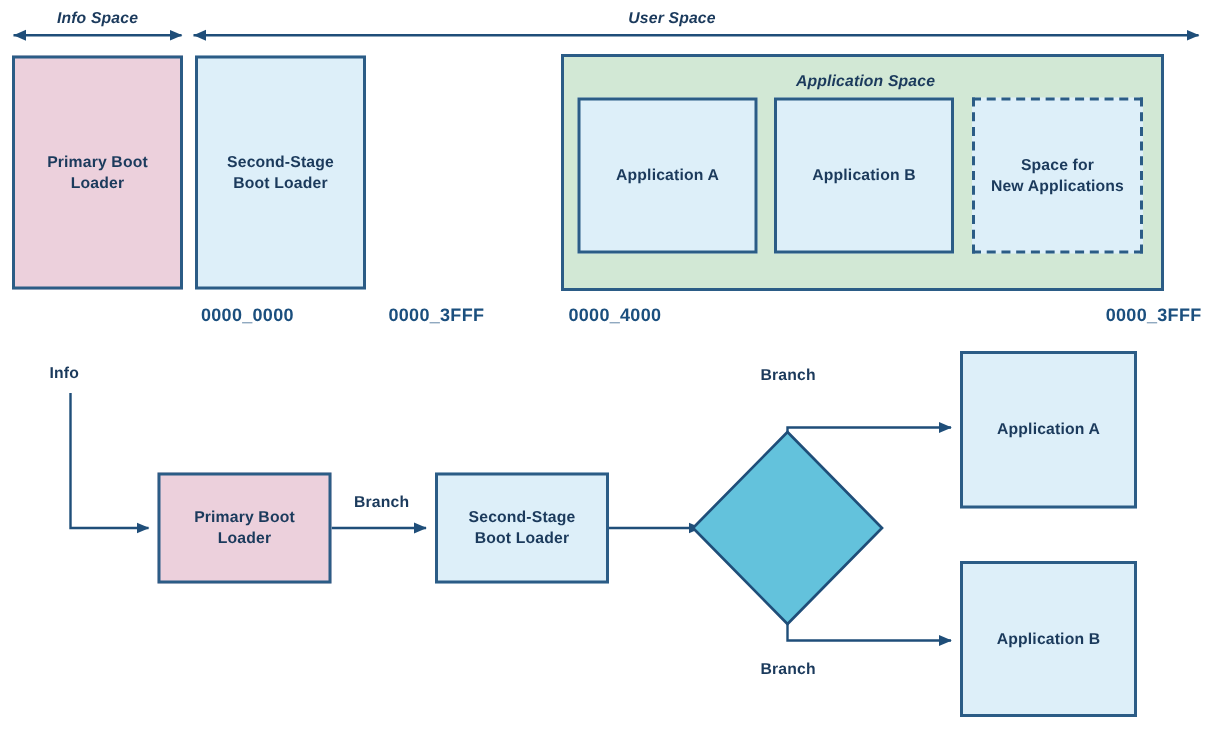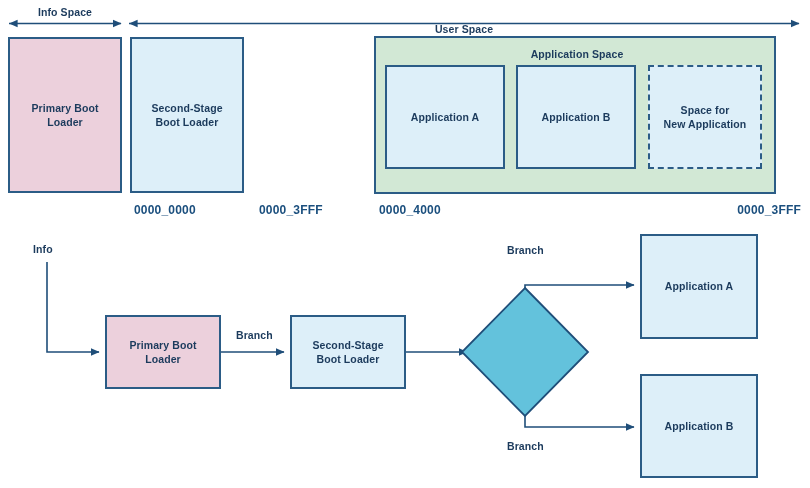--- a/index.html
+++ b/index.html
@@ -53,20 +53,21 @@
     position: absolute;
     color: #1b3a5c;
     font-size: 10.5px;
     font-weight: bold;
     white-space: nowrap;
     letter-spacing: .1px;
   }
   .caption.center {
     transform: translateX(-50%);
     text-align: left;
+    font-style: italic;
   }
   .addr {
     position: absolute;
     color: #1b4f7e;
     font-size: 12px;
     font-weight: bold;
     white-space: nowrap;
     letter-spacing: .2px;
     padding-left: 37px;
   }
@@ -148,21 +149,21 @@
       <path d="M525,288 L525,285 L634,285" fill="none" stroke="#1f4e79" stroke-width="1.6" marker-end="url(#arrowEnd)"></path>
     </g>
 
     <g>
       <path d="M525,416 L525,427 L634,427" fill="none" stroke="#1f4e79" stroke-width="1.6" marker-end="url(#arrowEnd)"></path>
     </g>
   </svg>
 
   <div class="caption center" style="left:65px; top:6px;">Info Space</div>
 
-  <div class="caption center" style="left:464px; top:6px;margin-top:17px;">User Space</div>
+  <div class="caption center" style="left:448px; top:6px;">User Space</div>
 
   <div class="box" style="left:8px; top:37px; width:114px; height:156px; background:#ecd0dc;">
     <span class="box-label">Primary Boot
 Loader</span>
   </div>
 
   <div class="box" style="left:130px; top:37px; width:114px; height:156px; background:#ddeff9;">
     <span class="box-label">Second-Stage
 Boot Loader</span>
   </div>
@@ -175,21 +176,21 @@
     <div class="box" style="left:9px; top:27px; width:120px; height:104px; background:#ddeff9;">
       <span class="box-label">Application A</span>
     </div>
 
     <div class="box" style="left:140px; top:27px; width:120px; height:104px; background:#ddeff9;">
       <span class="box-label">Application B</span>
     </div>
 
     <div class="box dashed" style="left:272px; top:27px; width:114px; height:104px; background:#ddeff9;">
       <span class="box-label">Space for
-New Application</span>
+New Applications</span>
     </div>
   </div>
 
   <div class="addr" style="left:97px; top:203px;">0000_0000</div>
 
   <div class="addr" style="left:222px; top:203px;">0000_3FFF</div>
 
   <div class="addr" style="left:342px; top:203px;">0000_4000</div>
 
   <div class="addr right" style="left:801px; top:203px;">0000_3FFF</div>

